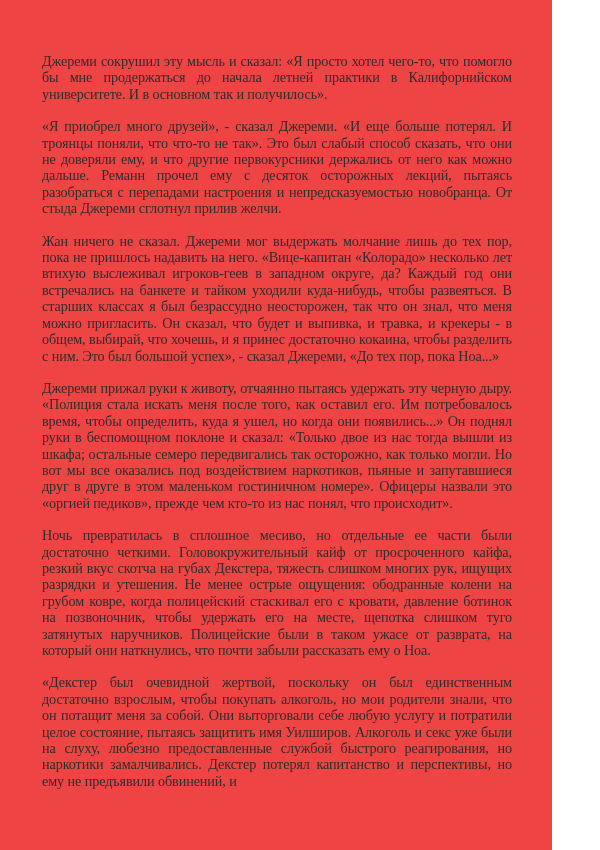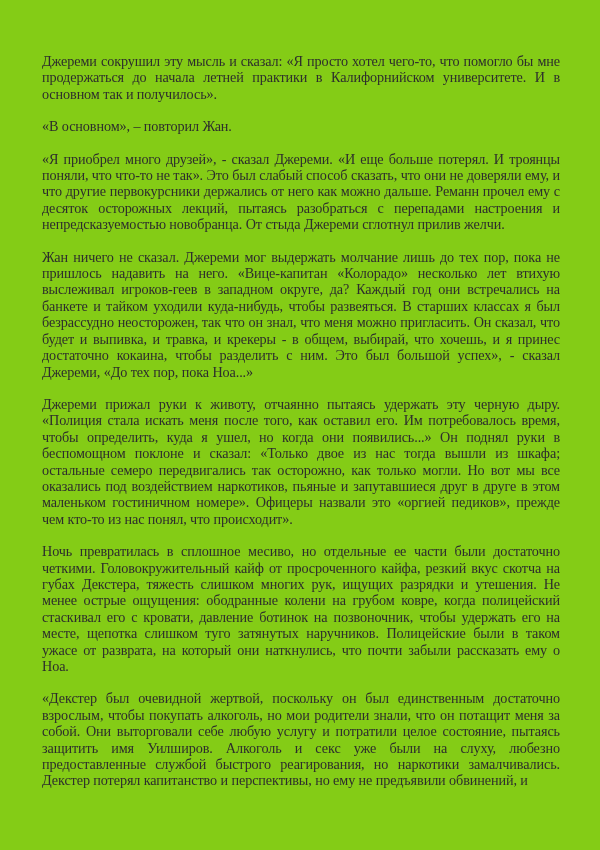--- a/index.html
+++ b/index.html
@@ -7,41 +7,40 @@
     padding: 0;
     background: #ffffff;
   }
   body {
     width: 600px;
     height: 850px;
     overflow: hidden;
   }
   .page {
     box-sizing: border-box;
-    width: 600px;
+    width: 552px;
     height: 850px;
     padding: 53px 40px 0 42px;
-    background: #84cc16;
+    background: #ef4444;
   }
   .page p {
     margin: 0 0 16px 0;
     font-family: "Liberation Serif", "DejaVu Serif", serif;
     font-size: 14.2px;
     line-height: 16.4px;
     letter-spacing: -0.1px;
     color: #2d2d2d;
     text-align: justify;
     text-justify: inter-word;
     -webkit-font-smoothing: antialiased;
   }
 </style>
 </head>
 <body>
 
 <div class="page">
   <p>Джереми сокрушил эту мысль и сказал: «Я просто хотел чего-то, что помогло бы мне продержаться до начала летней практики в Калифорнийском университете. И в основном так и получилось».</p>
-  <p>«В основном», – повторил Жан.</p>
   <p>«Я приобрел много друзей», - сказал Джереми. «И еще больше потерял. И троянцы поняли, что что-то не так». Это был слабый способ сказать, что они не доверяли ему, и что другие первокурсники держались от него как можно дальше. Реманн прочел ему с десяток осторожных лекций, пытаясь разобраться с перепадами настроения и непредсказуемостью новобранца. От стыда Джереми сглотнул прилив желчи.</p>
   <p>Жан ничего не сказал. Джереми мог выдержать молчание лишь до тех пор, пока не пришлось надавить на него. «Вице-капитан «Колорадо» несколько лет втихую выслеживал игроков-геев в западном округе, да? Каждый год они встречались на банкете и тайком уходили куда-нибудь, чтобы развеяться. В старших классах я был безрассудно неосторожен, так что он знал, что меня можно пригласить. Он сказал, что будет и выпивка, и травка, и крекеры - в общем, выбирай, что хочешь, и я принес достаточно кокаина, чтобы разделить с ним. Это был большой успех», - сказал Джереми, «До тех пор, пока Ноа...»</p>
   <p>Джереми прижал руки к животу, отчаянно пытаясь удержать эту черную дыру. «Полиция стала искать меня после того, как оставил его. Им потребовалось время, чтобы определить, куда я ушел, но когда они появились...» Он поднял руки в беспомощном поклоне и сказал: «Только двое из нас тогда вышли из шкафа; остальные семеро передвигались так осторожно, как только могли. Но вот мы все оказались под воздействием наркотиков, пьяные и запутавшиеся друг в друге в этом маленьком гостиничном номере». Офицеры назвали это «оргией педиков», прежде чем кто-то из нас понял, что происходит».</p>
   <p>Ночь превратилась в сплошное месиво, но отдельные ее части были достаточно четкими. Головокружительный кайф от просроченного кайфа, резкий вкус скотча на губах Декстера, тяжесть слишком многих рук, ищущих разрядки и утешения. Не менее острые ощущения: ободранные колени на грубом ковре, когда полицейский стаскивал его с кровати, давление ботинок на позвоночник, чтобы удержать его на месте, щепотка слишком туго затянутых наручников. Полицейские были в таком ужасе от разврата, на который они наткнулись, что почти забыли рассказать ему о Ноа.</p>
   <p>«Декстер был очевидной жертвой, поскольку он был единственным достаточно взрослым, чтобы покупать алкоголь, но мои родители знали, что он потащит меня за собой. Они выторговали себе любую услугу и потратили целое состояние, пытаясь защитить имя Уилширов. Алкоголь и секс уже были на слуху, любезно предоставленные службой быстрого реагирования, но наркотики замалчивались. Декстер потерял капитанство и перспективы, но ему не предъявили обвинений, и</p>
 </div>
 
 </body></html>

